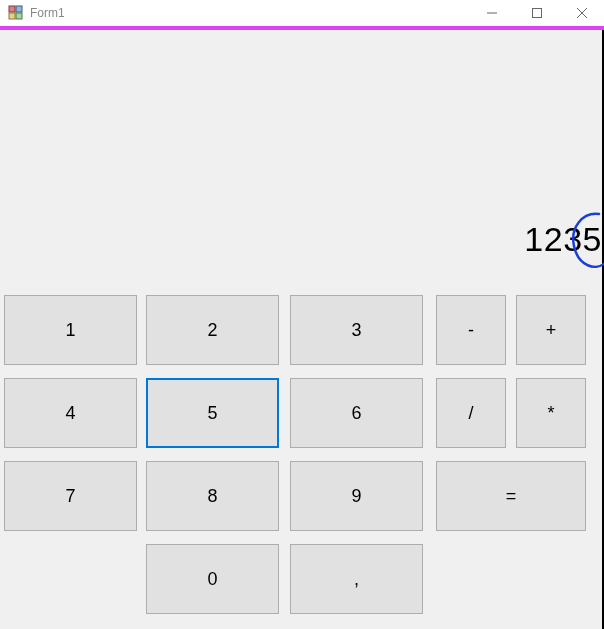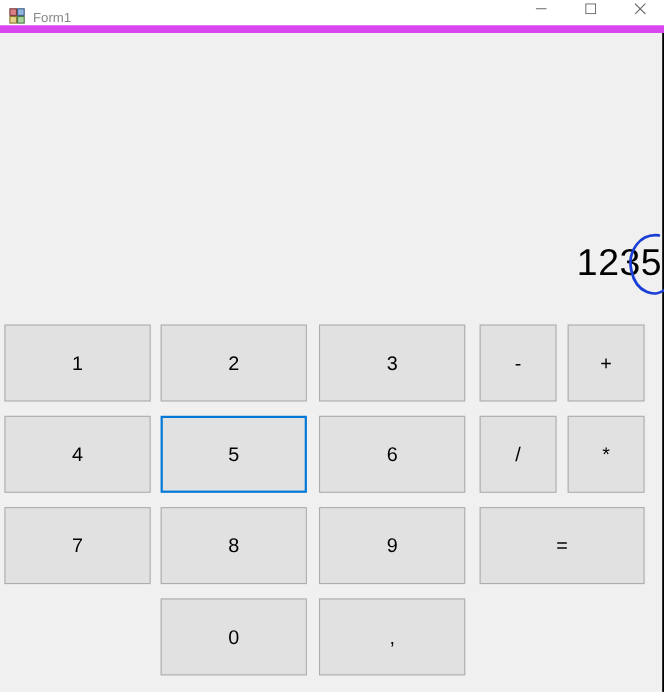--- a/index.html
+++ b/index.html
@@ -8,22 +8,22 @@
       height: 629px;
       background: #fff;
       font-family: "Segoe UI", Tahoma, sans-serif;
       overflow: hidden;
       position: relative;
     }
     .titlebar {
       height: 30px;
       background: #fff;
       display: flex;
-      align-items: flex-end;
-      border-bottom: 7px solid #d946ef;
+      align-items: center;
+      border-bottom: 4px solid #d946ef;
       color: #888;
       font-size: 12px;
     }
     .titlebar-icon {
       width: 16px;
       height: 16px;
       margin: 0 6px 0 8px;
       display: inline-block;
     }
     .titlebar-title { flex: 0 0 auto; }

